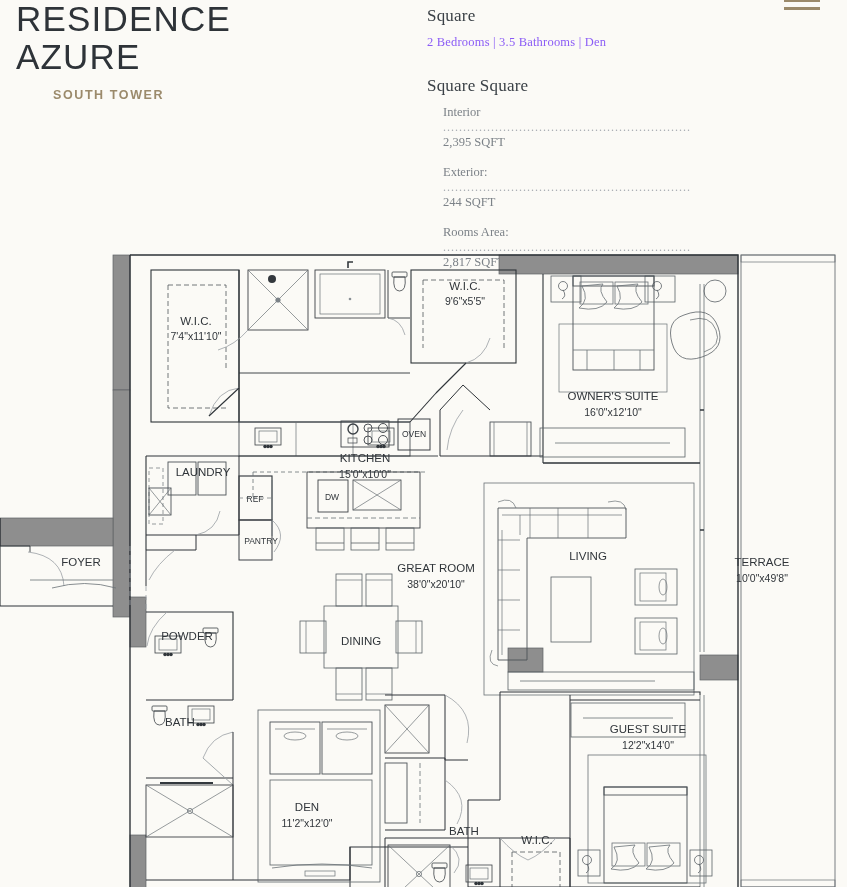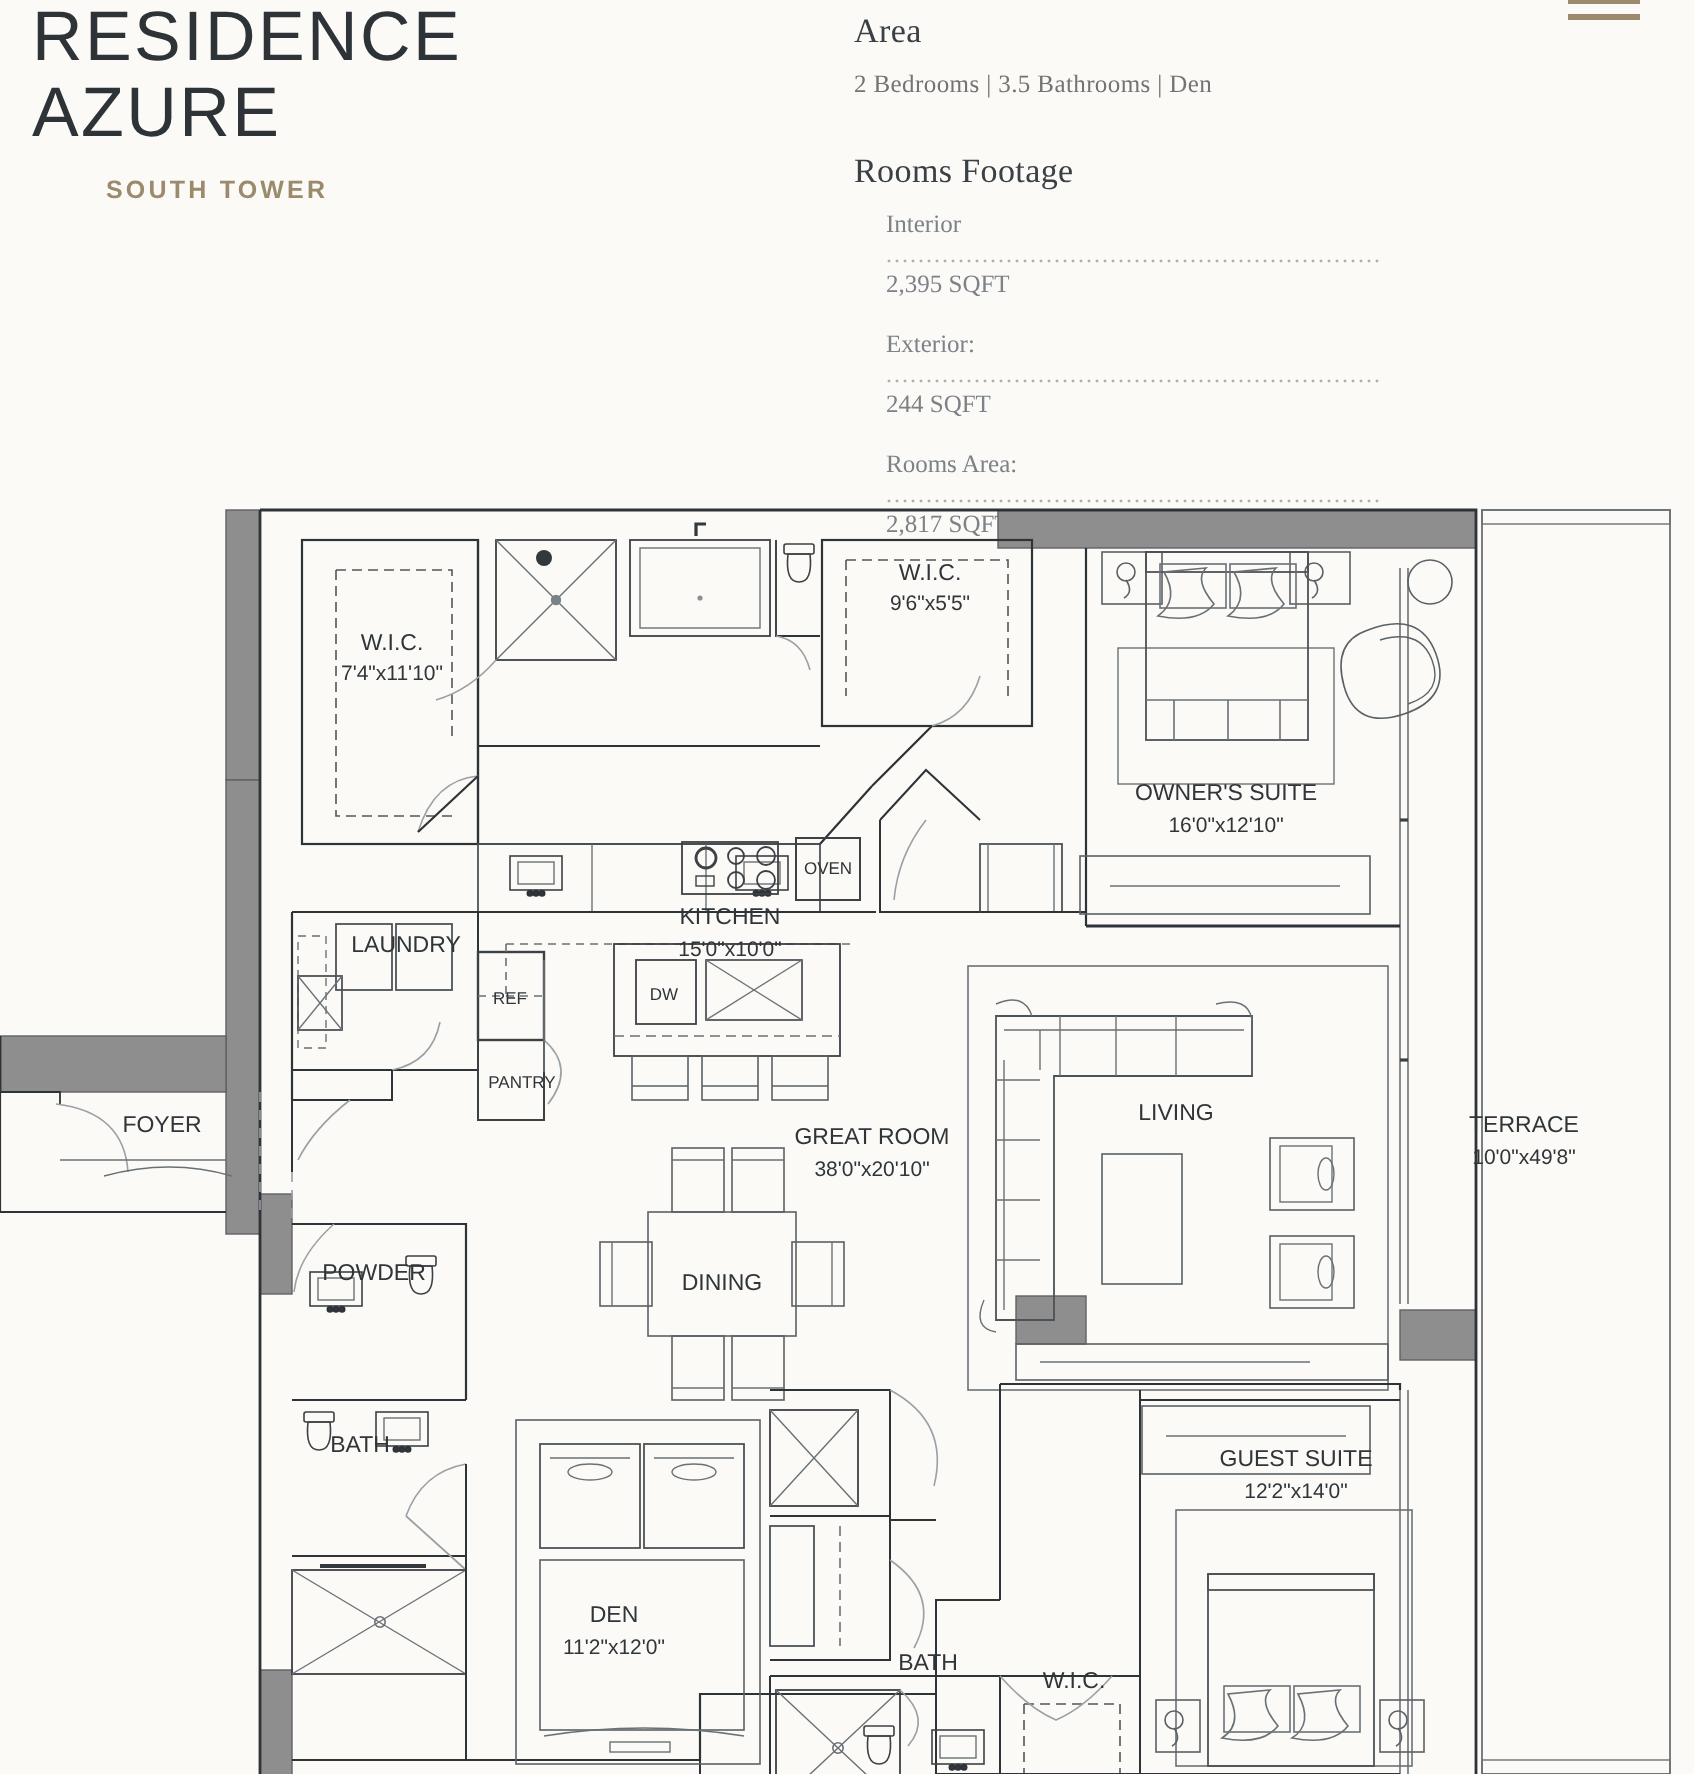--- a/index.html
+++ b/index.html
@@ -55,21 +55,21 @@
   .spec-h {
     font-family: "Liberation Serif", serif;
     font-size: 17px;
     color: #3a4046;
     margin: 0 0 9px 0;
     letter-spacing: .2px;
   }
   .spec-sub {
     font-family: "Liberation Serif", serif;
     font-size: 12.5px;
-    color: #737373;
+    color: #8b5cf6;
     margin-bottom: 26px;
     letter-spacing: .2px;
   }
   .spec-row {
     font-family: "Liberation Serif", serif;
     font-size: 12.5px;
     color: #7c8288;
     display: flex;
     align-items: baseline;
     margin-bottom: 15px;
@@ -139,23 +139,23 @@
 
 <div id="header">
 
   <div id="title-block">
     <div class="title-line">RESIDENCE</div>
     <div class="title-line">AZURE</div>
     <div id="subtitle">SOUTH TOWER</div>
   </div>
 
   <div id="specs">
-    <div class="spec-h">Area</div>
+    <div class="spec-h">Square</div>
     <div class="spec-sub">2 Bedrooms | 3.5 Bathrooms | Den</div>
-    <div class="spec-h">Rooms Footage</div>
+    <div class="spec-h">Square Square</div>
 
     <div class="spec-row">
       <span class="lbl">Interior</span>
       <span class="dots">..............................................................</span>
       <span class="val">2,395 SQFT</span>
     </div>
     <div class="spec-row">
       <span class="lbl">Exterior:</span>
       <span class="dots">..............................................................</span>
       <span class="val">244 SQFT</span>

